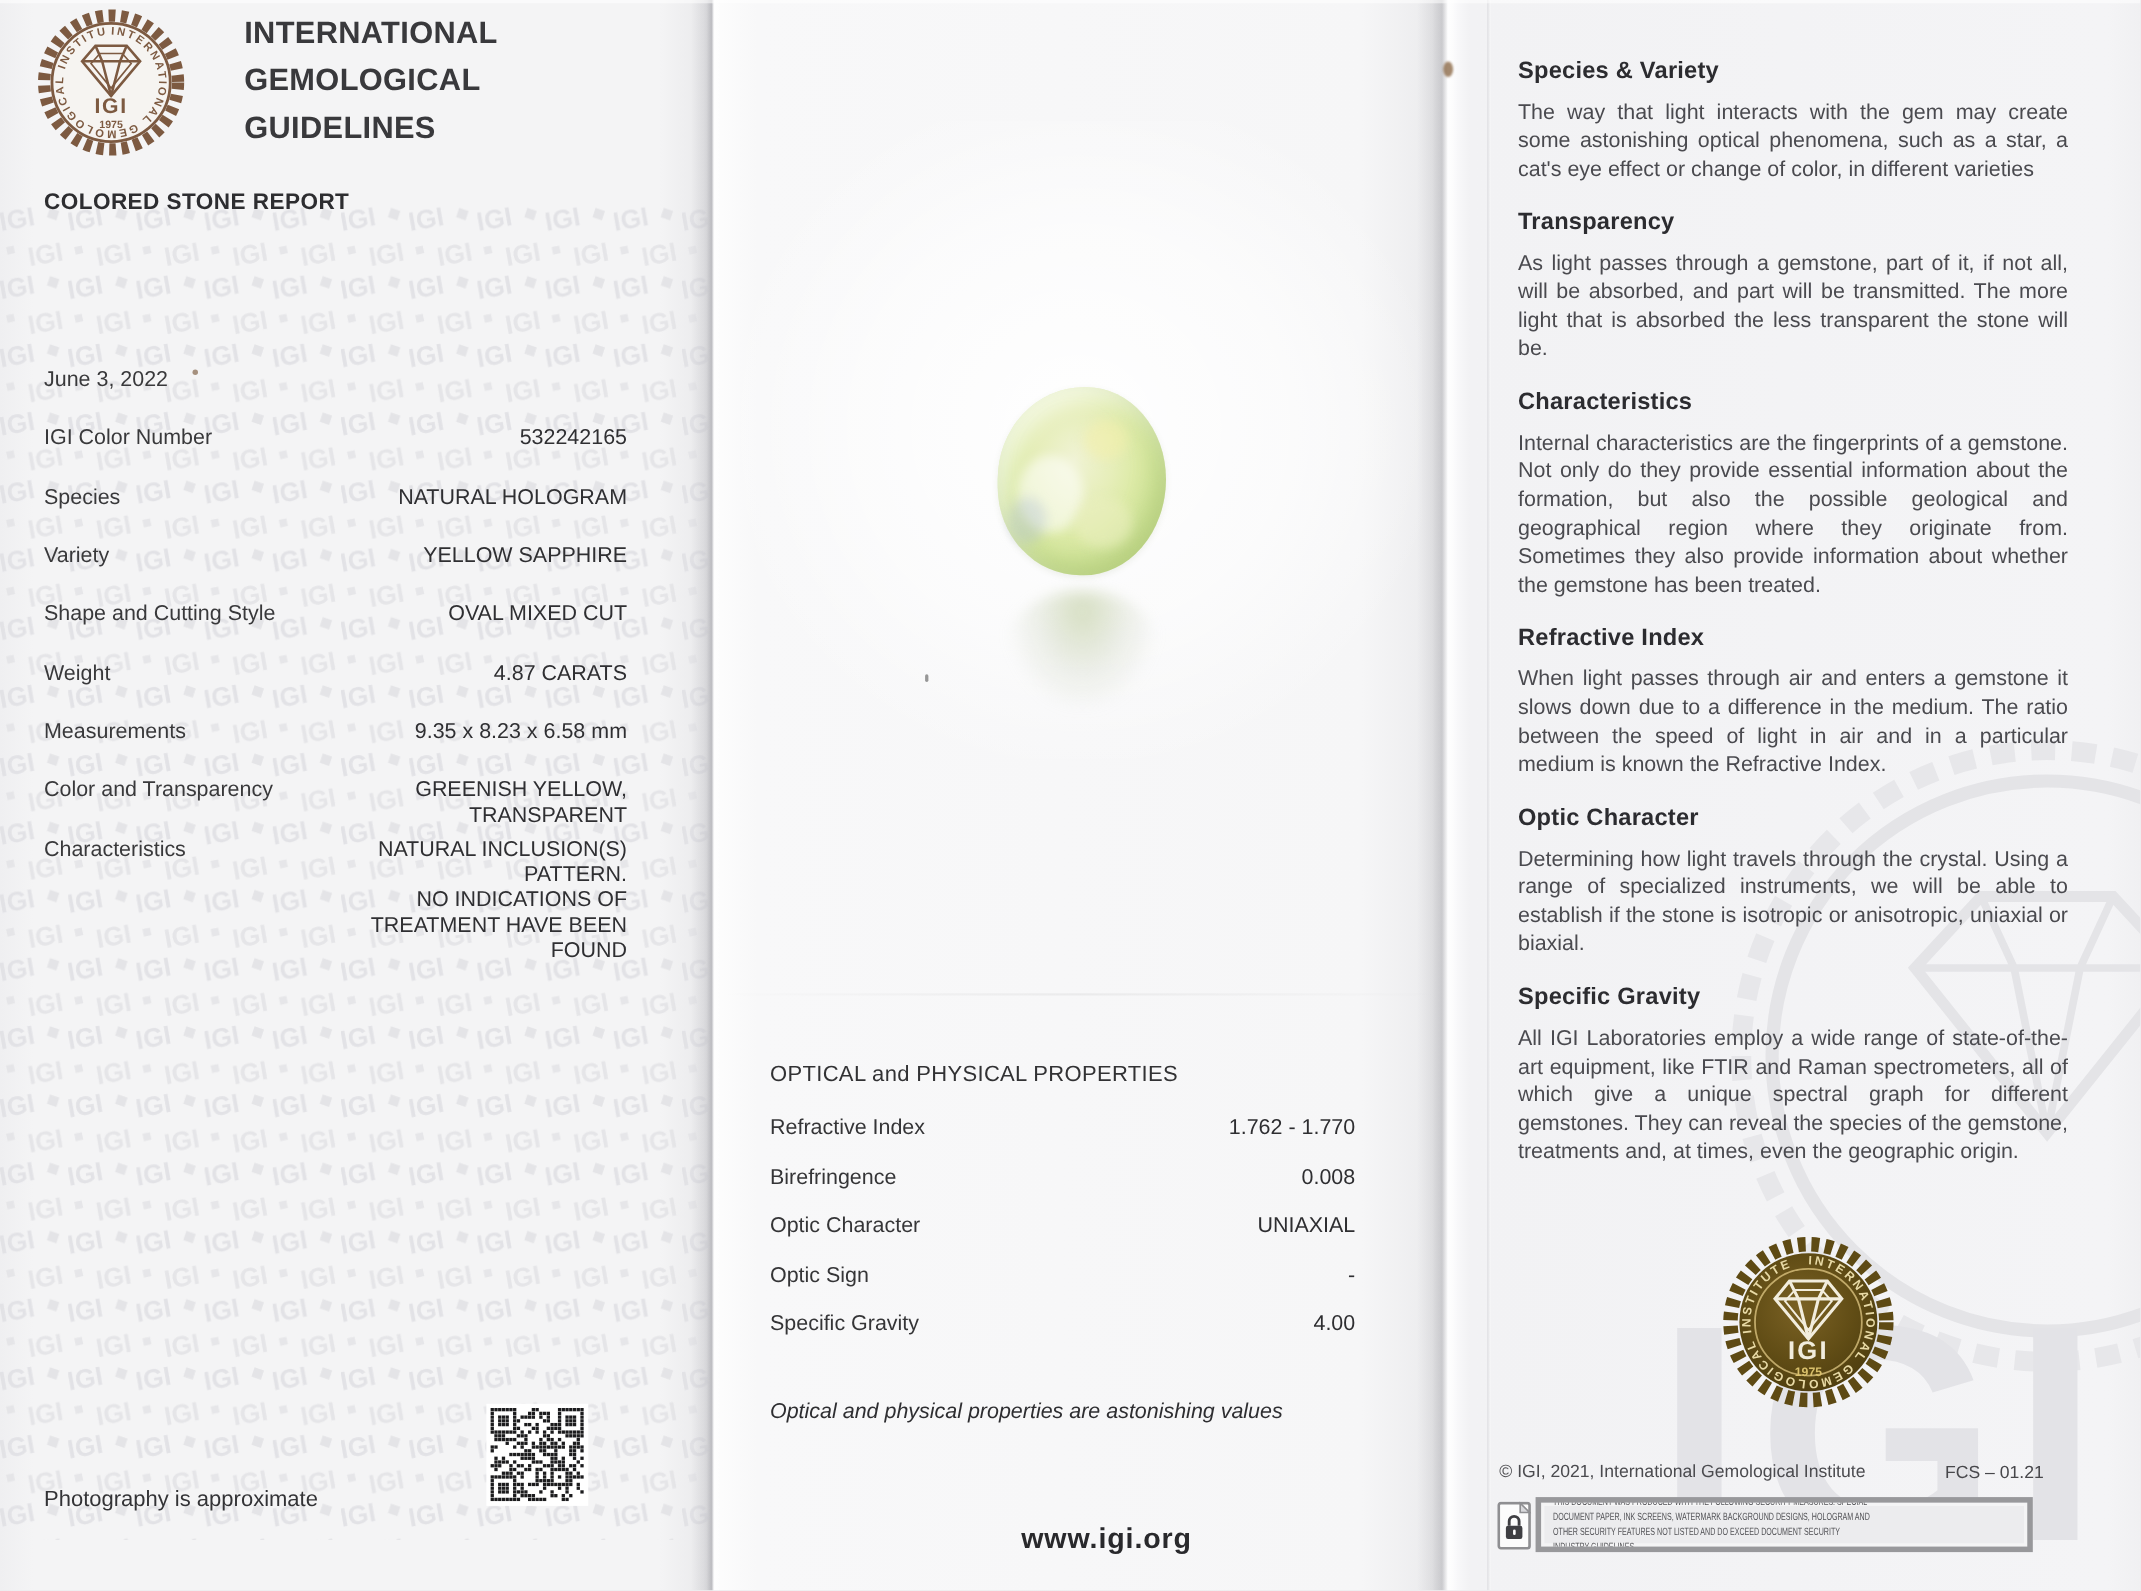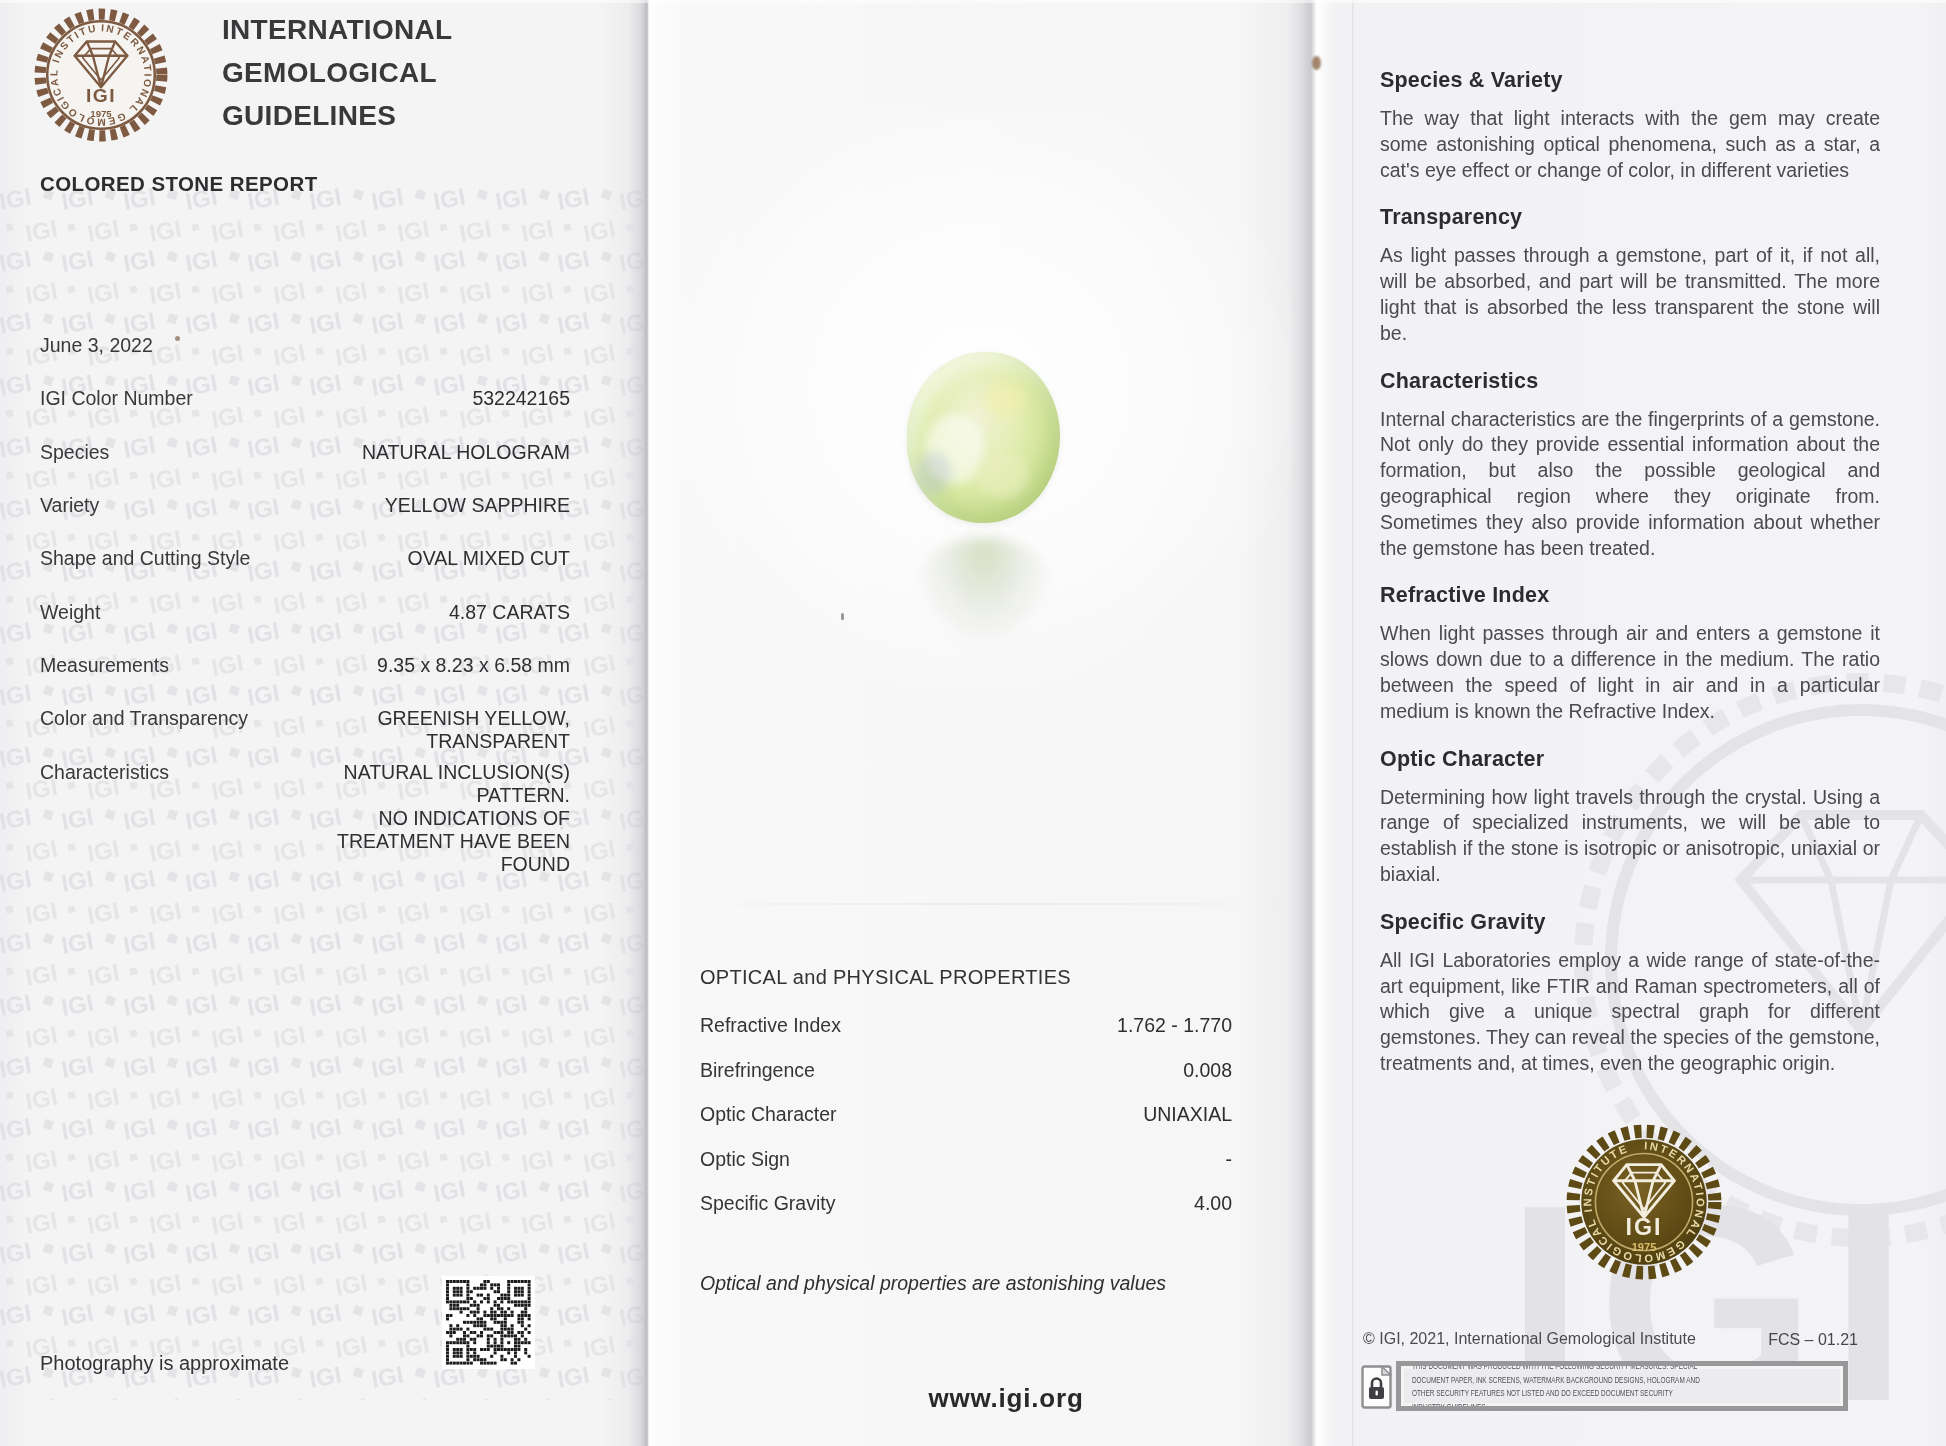--- a/index.html
+++ b/index.html
@@ -47,21 +47,21 @@
   .props-title{font-size:20px;color:#323234;letter-spacing:.3px;}
   .prop-row{position:absolute;left:0;right:0;}
   .prop-row .lbl{font-size:19.5px;color:#353537;}
   .prop-row .val{position:absolute;right:0;top:0;font-size:19.5px;color:#2e2e31;}
   .props-note{position:absolute;left:52px;top:1272px;font-style:italic;font-size:19.5px;color:#2e2e31;}
   .website{position:absolute;left:0;width:668px;top:1383px;text-align:center;font-weight:bold;font-size:26px;letter-spacing:.8px;color:#29292c;margin-left:24px;}
 
   
   .right-content{position:absolute;left:64px;top:52px;width:500px;}
   .right-content h3{font-size:21.5px;font-weight:bold;color:#2c2c30;margin:22px 0 13px;letter-spacing:.2px;}
-  .right-content section:first-child h3{margin-top:16px;}
+  .right-content section:first-child h3{margin-top:0;}
   .right-content p{font-size:19.5px;line-height:25.8px;text-align:justify;margin:0 0 13px;color:#4a4a4f;}
   .gold-seal{position:absolute;left:1558px;top:1116px;}
   .copyright{position:absolute;left:1363px;top:1330px;font-size:16px;color:#4b4b4f;}
   .form-code{position:absolute;left:1752px;top:1331px;width:106px;text-align:right;font-size:16px;color:#47474b;}
   .sec-icon{position:absolute;left:1361px;top:1365px;}
   .sec-bar{position:absolute;left:1396px;top:1361px;width:452px;height:50px;box-sizing:border-box;
     border:5px solid #98989b;box-shadow:inset 0 0 0 3px #f4f4f5;background:#ececee;display:flex;align-items:center;overflow:hidden;}
   .sec-text{width:600px;transform:scaleX(.68);transform-origin:left center;font-size:9.5px;line-height:13.5px;color:#515155;padding-left:16px;}
 
   

